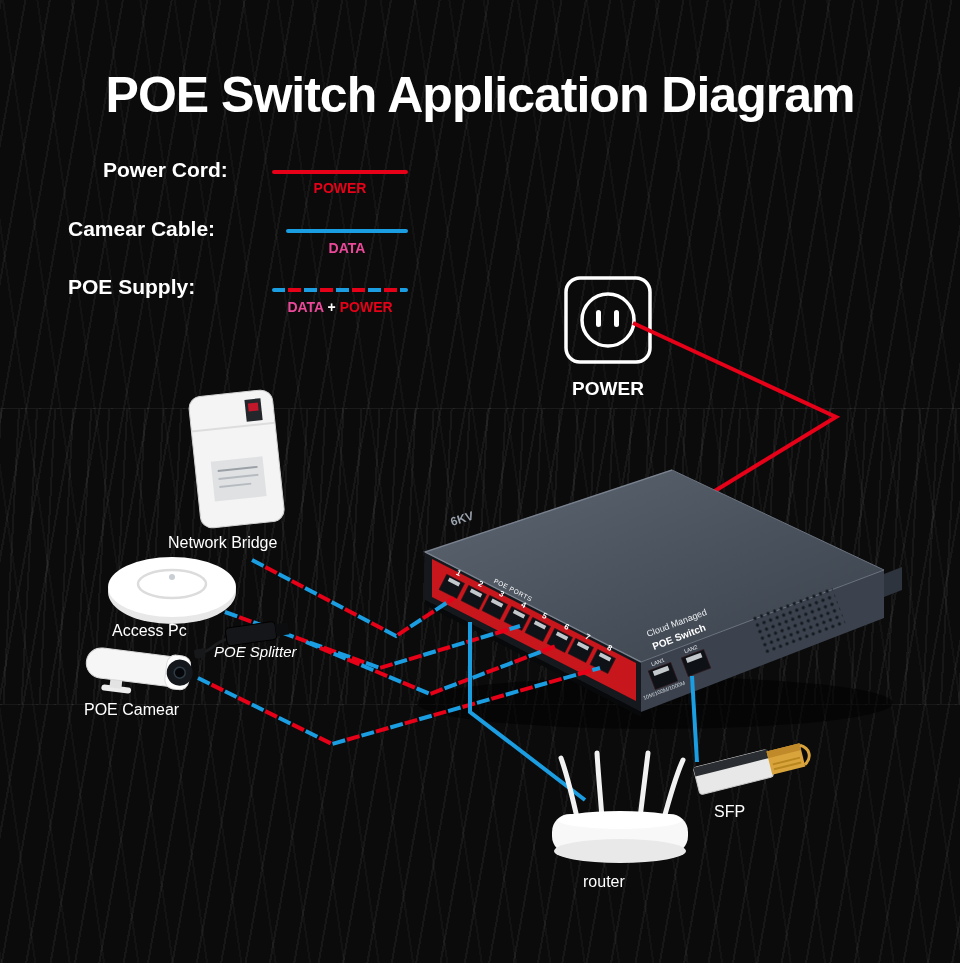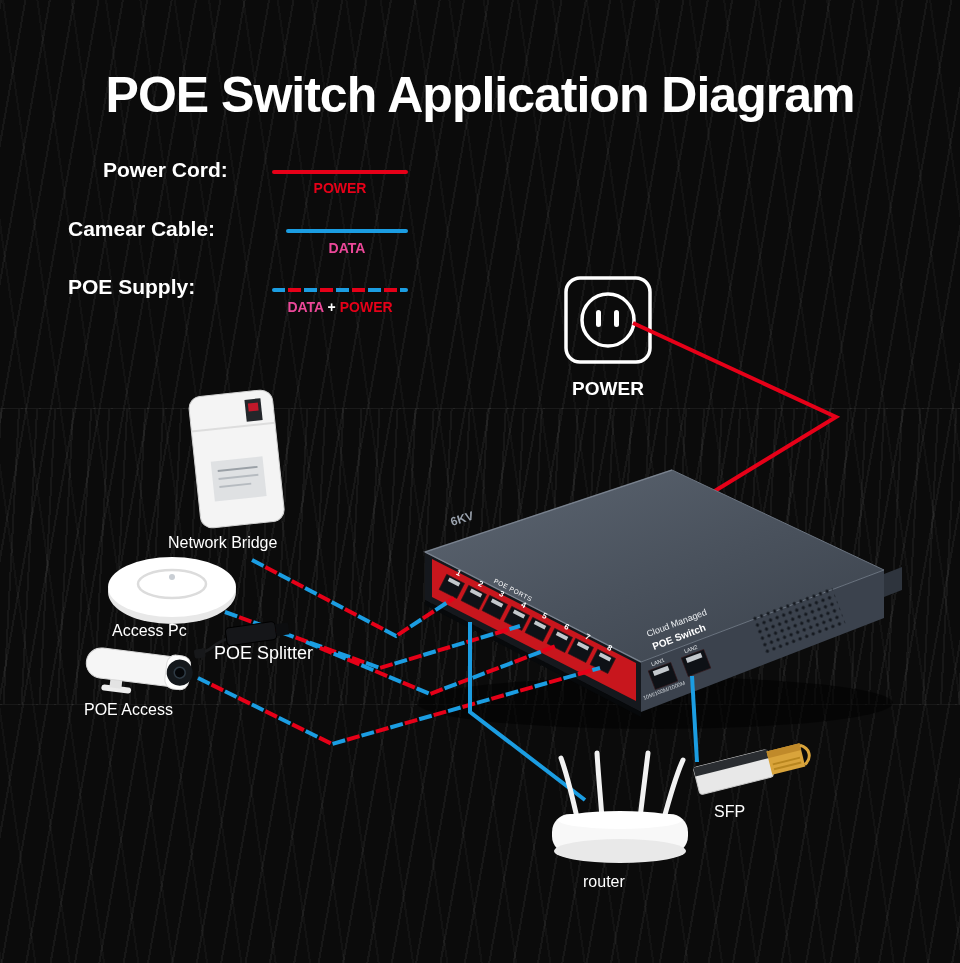--- a/index.html
+++ b/index.html
@@ -33,21 +33,21 @@
       #1b9de2 0 13px, transparent 13px 16px,
       #e60018 16px 29px, transparent 29px 32px);
   }
   .line-sub{position:absolute;font-size:14px;font-weight:bold;text-align:center;white-space:nowrap;}
   .txt-red{color:#e60018;}
   .txt-blue{color:#ec4899;}
   .txt-white{color:#ffffff;}
   .outlet-label{position:absolute;left:560px;top:378px;width:96px;text-align:center;
     font-size:19px;font-weight:bold;color:#fff;}
   .dev-label{position:absolute;font-size:16px;color:#fff;white-space:nowrap;}
-  .dev-label.small{font-size:18px;}
+  .dev-label.small{font-size:15px;font-style:italic;}
   svg{position:absolute;left:0;top:0;}
   svg text{font-family:"Liberation Sans",sans-serif;}
   .port-body{fill:#0e1116;stroke:#33161a;stroke-width:0.6;}
   .port-pins{fill:#c3c8cd;}
   .port-num{fill:#ffffff;font-size:8px;font-weight:bold;text-anchor:middle;}
   .panel-text{fill:#ffffff;font-size:6.5px;text-anchor:middle;letter-spacing:0.5px;}
   .top-mark{fill:#9aa2ad;font-size:12px;font-weight:bold;}
   .model1{fill:#e8ebee;font-size:9px;}
   .model2{fill:#ffffff;font-size:10px;font-weight:bold;}
   .uplink-note{fill:#cfd4d9;font-size:5.5px;}
@@ -249,15 +249,15 @@
     <rect x="552" y="814" width="136" height="40" rx="18" fill="#f8f8f8"></rect>
     <ellipse cx="620" cy="851" rx="66" ry="12" fill="#e9e9e9"></ellipse>
     <ellipse cx="620" cy="820" rx="62" ry="9" fill="#ffffff"></ellipse>
   </g>
 </svg>
 
 <div class="outlet-label">POWER</div>
 <div class="dev-label" style="left:168px;top:534px;">Network Bridge</div>
 <div class="dev-label" style="left:112px;top:622px;">Access Pc</div>
 <div class="dev-label small" style="left:214px;top:643px;">POE Splitter</div>
-<div class="dev-label" style="left:84px;top:701px;">POE Access</div>
+<div class="dev-label" style="left:84px;top:701px;">POE Camear</div>
 <div class="dev-label" style="left:714px;top:803px;">SFP</div>
 <div class="dev-label" style="left:583px;top:873px;">router</div>
 
 </body></html>

